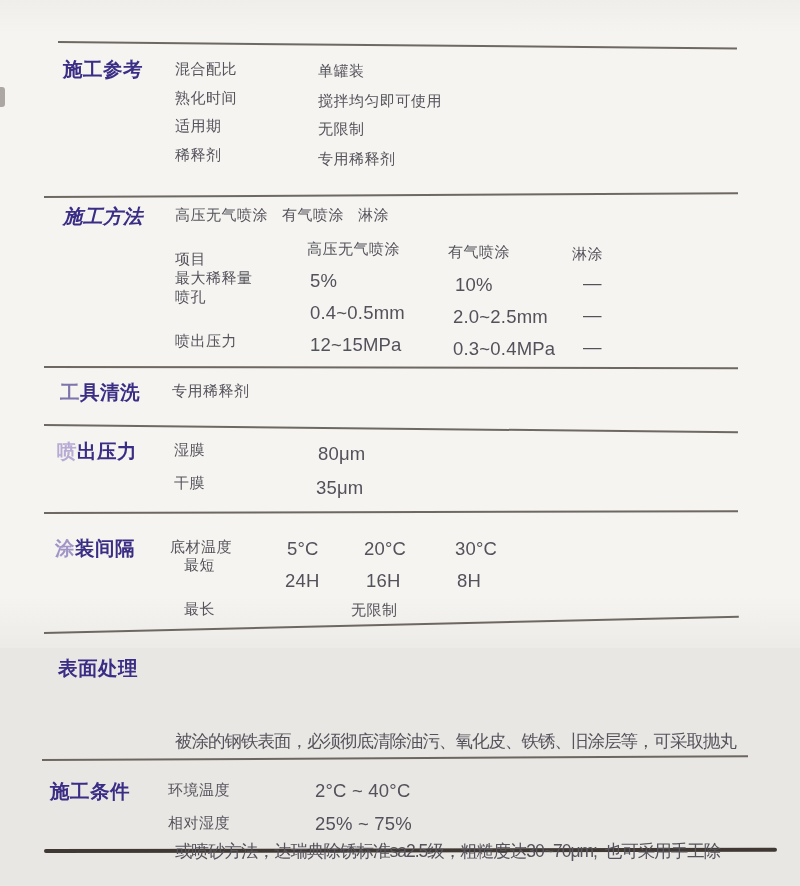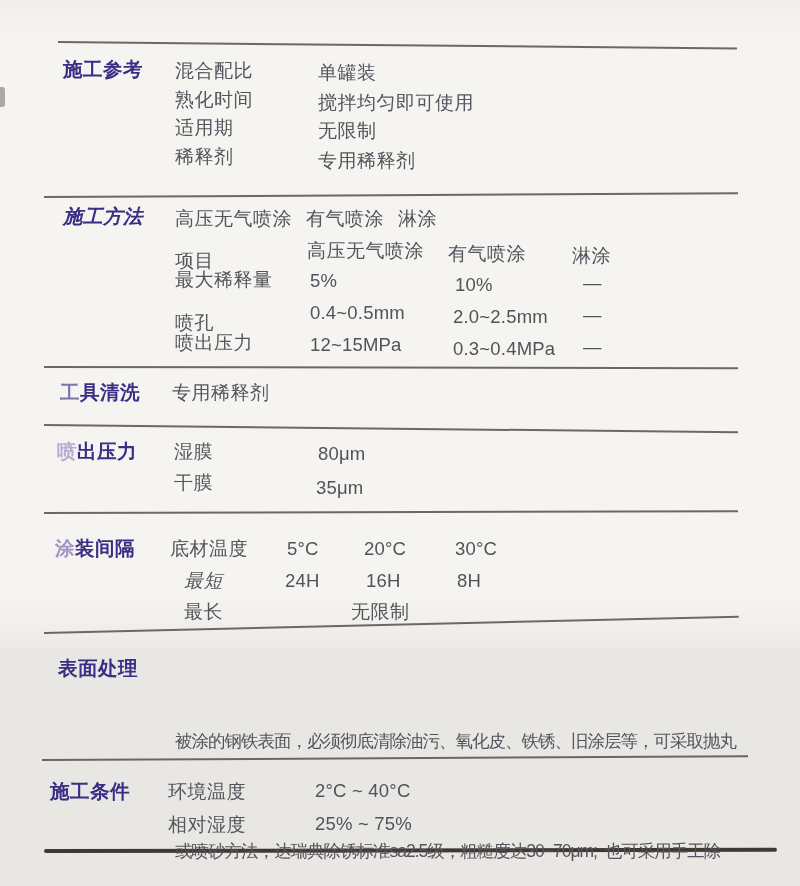--- a/index.html
+++ b/index.html
@@ -7,21 +7,21 @@
     width:800px;height:886px;overflow:hidden;
     font-family:"Liberation Sans","DejaVu Sans",sans-serif;
     background:#e9e7e4;
   }
   .page{
     position:relative;width:800px;height:648px;
     background:linear-gradient(180deg,#f0eeeb 0%,#f5f4f1 5%,#f5f4f1 92%,#edebe7 100%);
   }
   .t{position:absolute;white-space:pre;line-height:1.15;}
   .lbl{color:#3a2d85;font-weight:600;font-size:19.5px;letter-spacing:0.5px;}
-  .txt{color:#55535b;font-size:19px;letter-spacing:0.5px;}
+  .txt{color:#55535b;font-size:15px;letter-spacing:0.5px;}
   .num{color:#53515a;font-size:18.5px;letter-spacing:0.2px;}
   .para{color:#55535b;font-size:17.5px;letter-spacing:-1px;line-height:36.6px;}
   .para div{white-space:pre;}
   .rule{position:absolute;height:1.6px;background:#5b544d;opacity:.88;transform-origin:left center;}
   .rule-thick{position:absolute;height:3.6px;background:#3f3833;border-radius:2px;transform-origin:left center;}
   .fade-mild::first-letter{color:#7d74ab;}
   .fade-strong::first-letter{color:#b7abd4;}
   .fade-med::first-letter{color:#a195c7;}
   .methods{position:absolute;display:flex;gap:14px;}
   .smudge{position:absolute;background:#6f6862;border-radius:0 3px 3px 0;opacity:.55;}
@@ -60,49 +60,49 @@
   <span class="t txt" style="left:175px;top:250px;">项目</span>
   <span class="t txt" style="left:307px;top:240px;">高压无气喷涂</span>
   <span class="t txt" style="left:448px;top:243px;">有气喷涂</span>
   <span class="t txt" style="left:572px;top:245px;">淋涂</span>
 
   <span class="t txt" style="left:175px;top:269px;">最大稀释量</span>
   <span class="t num" style="left:310px;top:270px;">5%</span>
   <span class="t num" style="left:455px;top:274px;">10%</span>
   <span class="t num" style="left:583px;top:272px;">—</span>
 
-  <span class="t txt" style="left:175px;top:312px;">喷孔</span>
+  <span class="t txt" style="left:175px;top:288px;">喷孔</span>
   <span class="t num" style="left:310px;top:302px;">0.4~0.5mm</span>
   <span class="t num" style="left:453px;top:306px;text-align:right;">2.0~2.5mm</span>
   <span class="t num" style="left:583px;top:304px;">—</span>
 
   <span class="t txt" style="left:175px;top:332px;">喷出压力</span>
   <span class="t num" style="left:310px;top:334px;">12~15MPa</span>
   <span class="t num" style="left:453px;top:338px;">0.3~0.4MPa</span>
   <span class="t num" style="left:583px;top:336px;">—</span>
 
   <span class="t lbl fade-mild" style="left:60px;top:381px;">工具清洗</span>
   <span class="t txt" style="left:172px;top:382px;">专用稀释剂</span>
 
   <span class="t lbl fade-strong" style="left:57px;top:440px;">喷出压力</span>
   <span class="t txt" style="left:174px;top:441px;">湿膜</span>
   <span class="t num" style="left:318px;top:443px;">80μm</span>
-  <span class="t txt" style="left:174px;top:474px;font-family:Liberation Mono, monospace;">干膜</span>
+  <span class="t txt" style="left:174px;top:474px;">干膜</span>
   <span class="t num" style="left:316px;top:477px;">35μm</span>
 
   <span class="t lbl fade-med" style="left:55px;top:537px;">涂装间隔</span>
   <span class="t txt" style="left:170px;top:538px;">底材温度</span>
   <span class="t num" style="left:287px;top:538px;">5°C</span>
   <span class="t num" style="left:364px;top:538px;">20°C</span>
   <span class="t num" style="left:455px;top:538px;">30°C</span>
-  <span class="t txt" style="left:184px;top:570px;font-style:italic;">最短</span>
+  <span class="t txt" style="left:184px;top:556px;">最短</span>
   <span class="t num" style="left:285px;top:570px;">24H</span>
   <span class="t num" style="left:366px;top:570px;">16H</span>
   <span class="t num" style="left:457px;top:570px;">8H</span>
-  <span class="t txt" style="left:184px;top:601px;">最长</span>
+  <span class="t txt" style="left:184px;top:601px;font-family:Liberation Serif, serif;">最长</span>
   <span class="t txt" style="left:351px;top:601px;">无限制</span>
 
   <span class="t lbl" style="left:58px;top:657px;">表面处理</span>
   <div class="t para" style="left:175px;top:650px;">
     <div>被涂的钢铁表面，必须彻底清除油污、氧化皮、铁锈、旧涂层等，可采取抛丸</div>
     <div>或喷砂方法，达瑞典除锈标准sa2.5级，粗糙度达30~70μm;  也可采用手工除</div>
     
   </div>
 
   <span class="t lbl" style="left:50px;top:780px;text-align:right;">施工条件</span>

